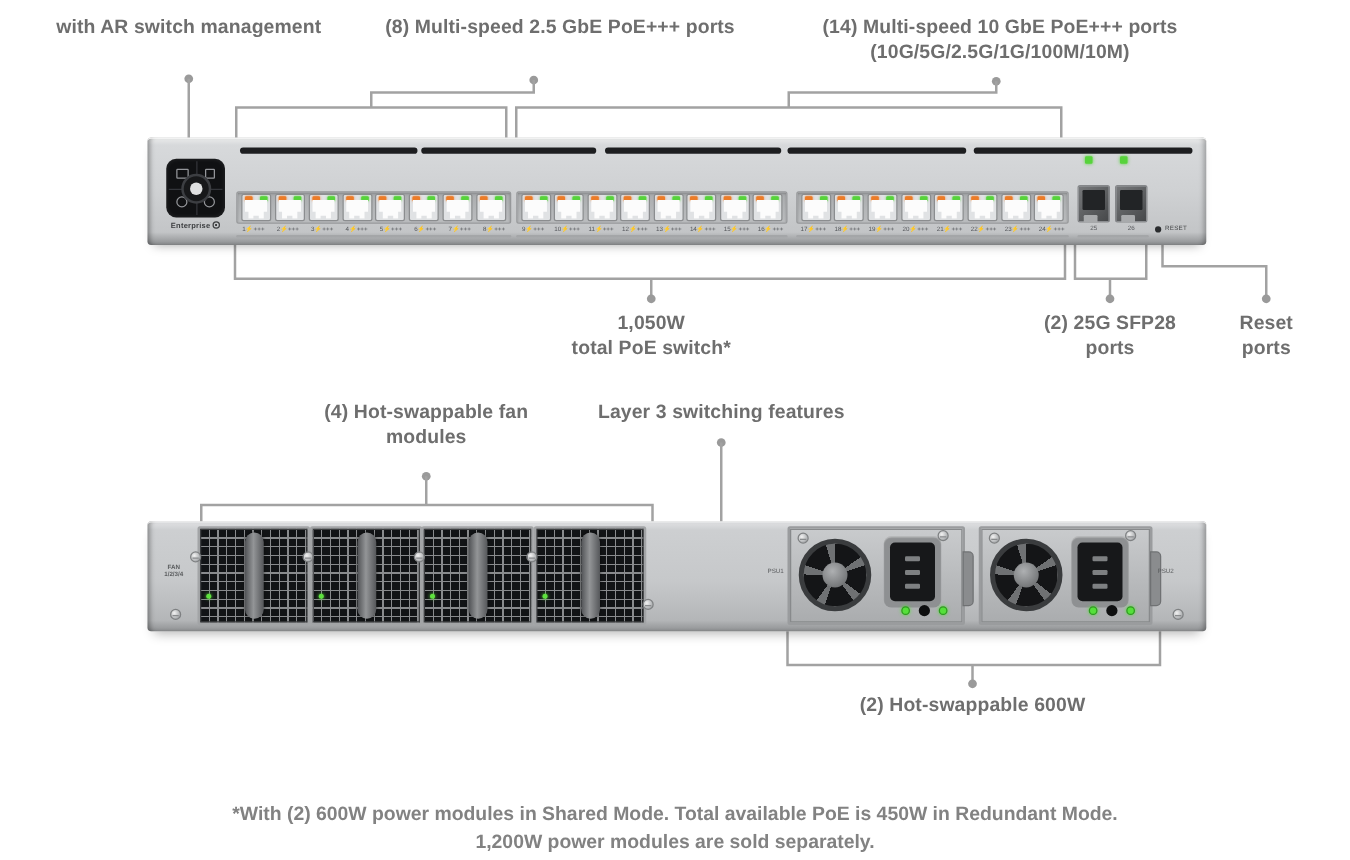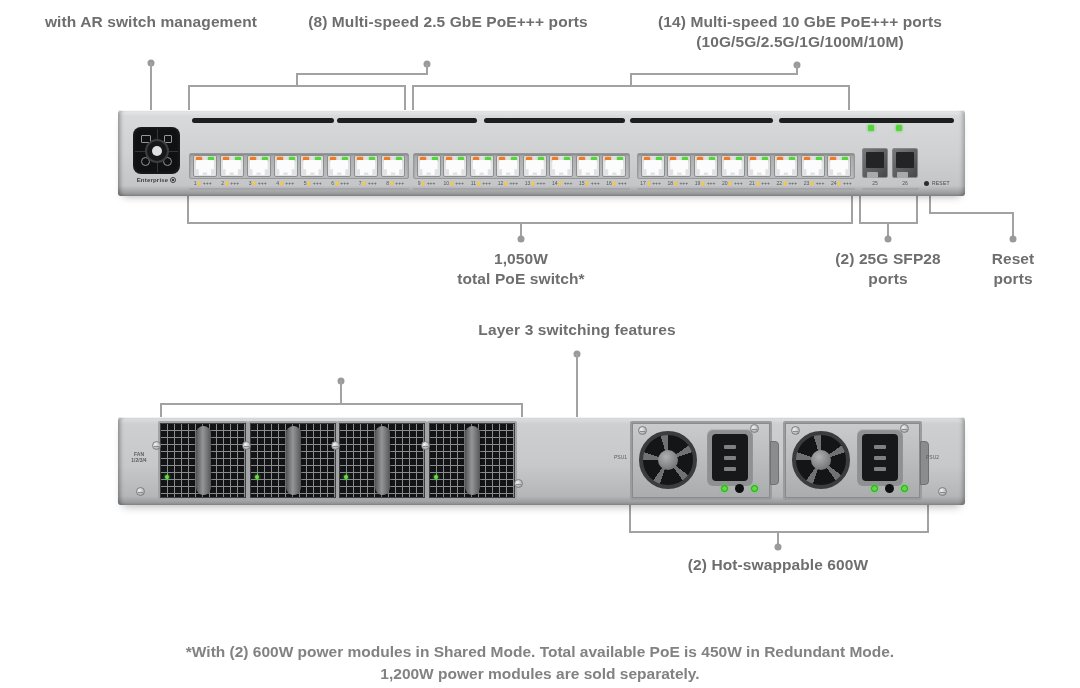--- a/index.html
+++ b/index.html
@@ -149,20 +149,24 @@
     <div>total PoE switch*</div>
   </div>
   <div class="callout" style="left:888px;top:249px">
     <div>(2) 25G SFP28</div>
     <div>ports</div>
   </div>
   <div class="callout" style="left:1013px;top:249px">
     <div>Reset</div>
     <div>ports</div>
   </div>
+  <div class="callout" style="left:341px;top:320px">
+    <div>(4) Hot-swappable fan</div>
+    <div>modules</div>
+  </div>
   <div class="callout" style="left:577px;top:320px">
     <div>Layer 3 switching features</div>
   </div>
   <div class="callout" style="left:778px;top:555px">
     <div>(2) Hot-swappable 600W</div>
   </div>
 
   <div class="device front" id="front">
     <div class="screen">
       <div class="scr-h"></div>

